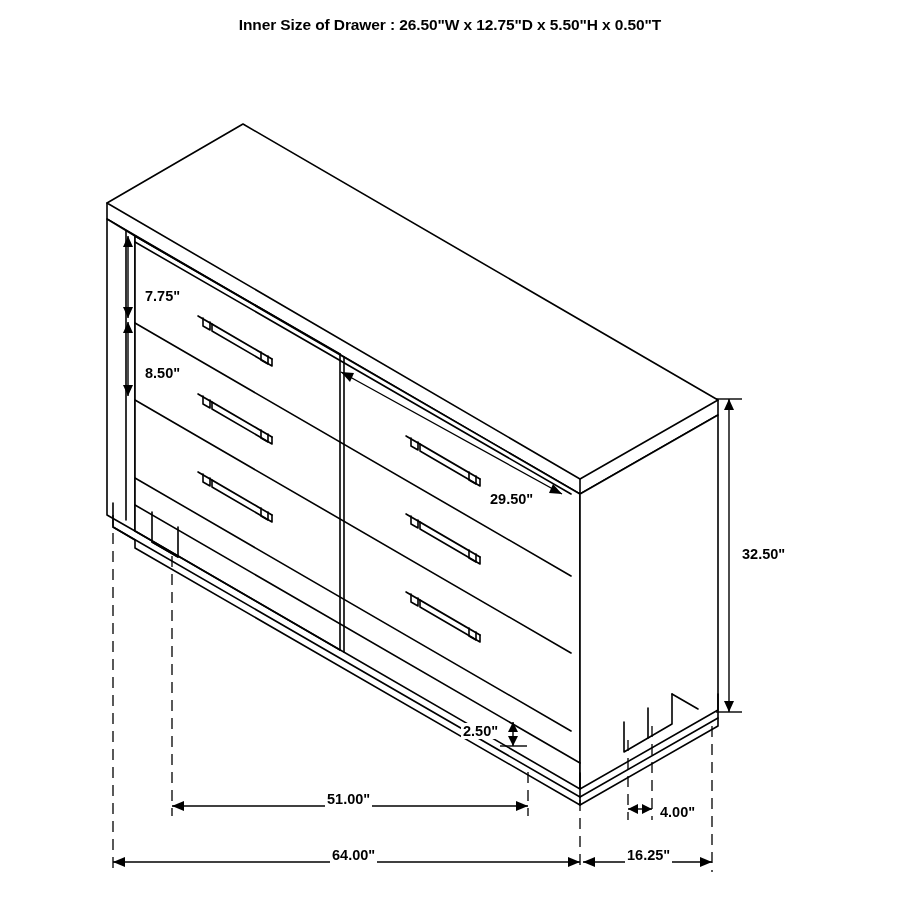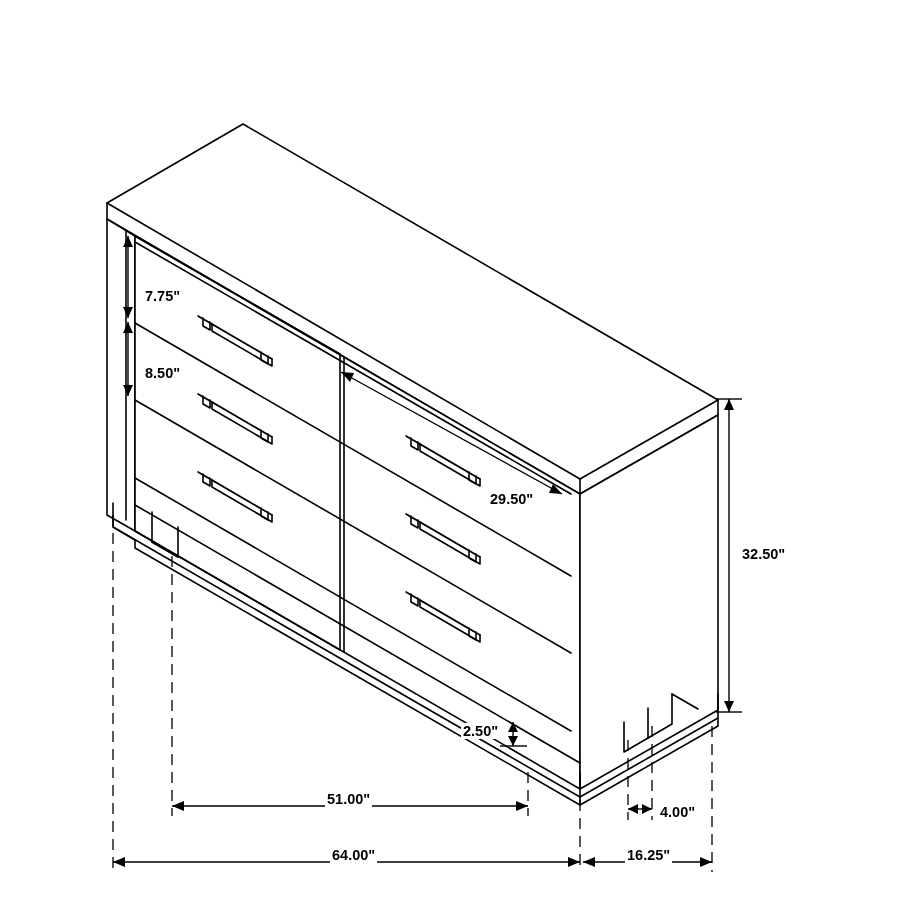--- a/index.html
+++ b/index.html
@@ -44,20 +44,21 @@
     white-space: nowrap;
     background: #ffffff;
     padding: 0 2px;
   }
 </style>
 </head>
 <body>
 
 <div id="stage">
 
+  <div class="title">Inner Size of Drawer : 26.50"W x 12.75"D x 5.50"H x 0.50"T</div>
 
   <svg class="diagram" viewBox="0 0 900 900">
     <g fill="none" stroke="#000000" stroke-width="1.6" stroke-linejoin="round" stroke-linecap="round">
 
       <path d="M107,203 L243,124 L718,400 L580,479 Z" fill="#ffffff"></path>
 
       <path d="M107,203 L107,219 L580,494 L580,479"></path>
       <path d="M580,494 L718,415 L718,400"></path>
 
       <path d="M107,219 L107,515 L135,531 L135,236 Z" fill="#ffffff"></path>

